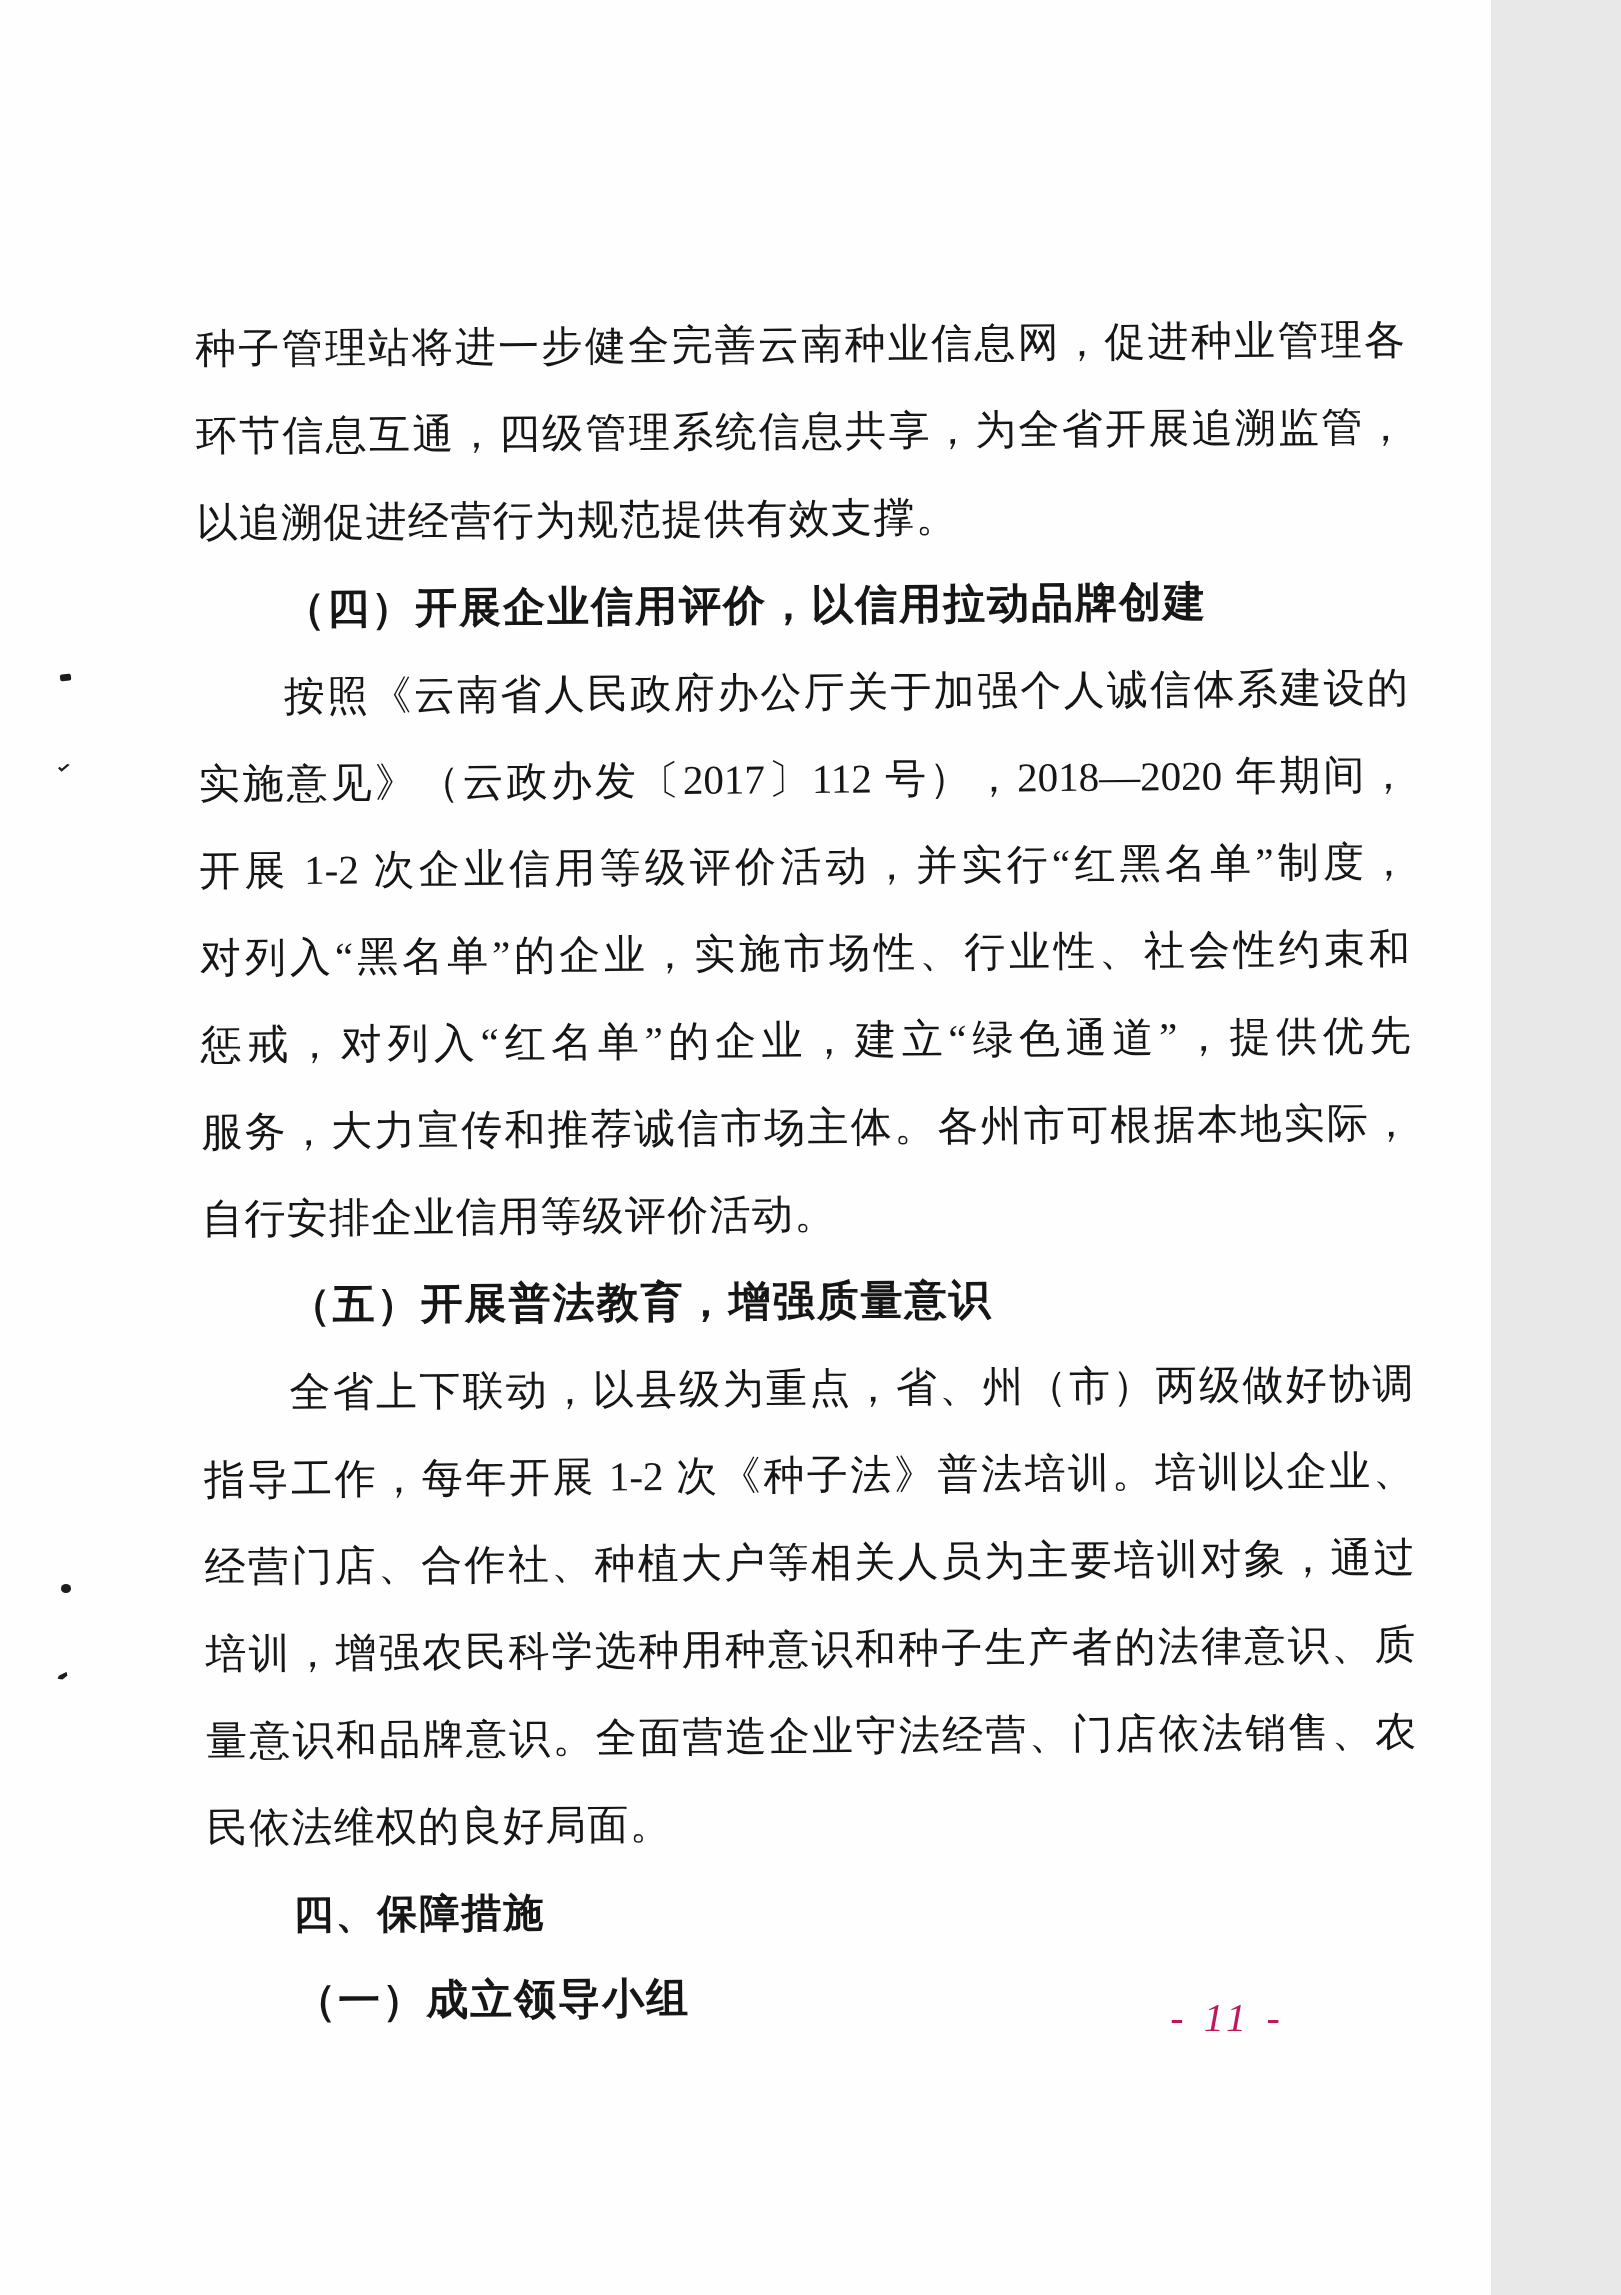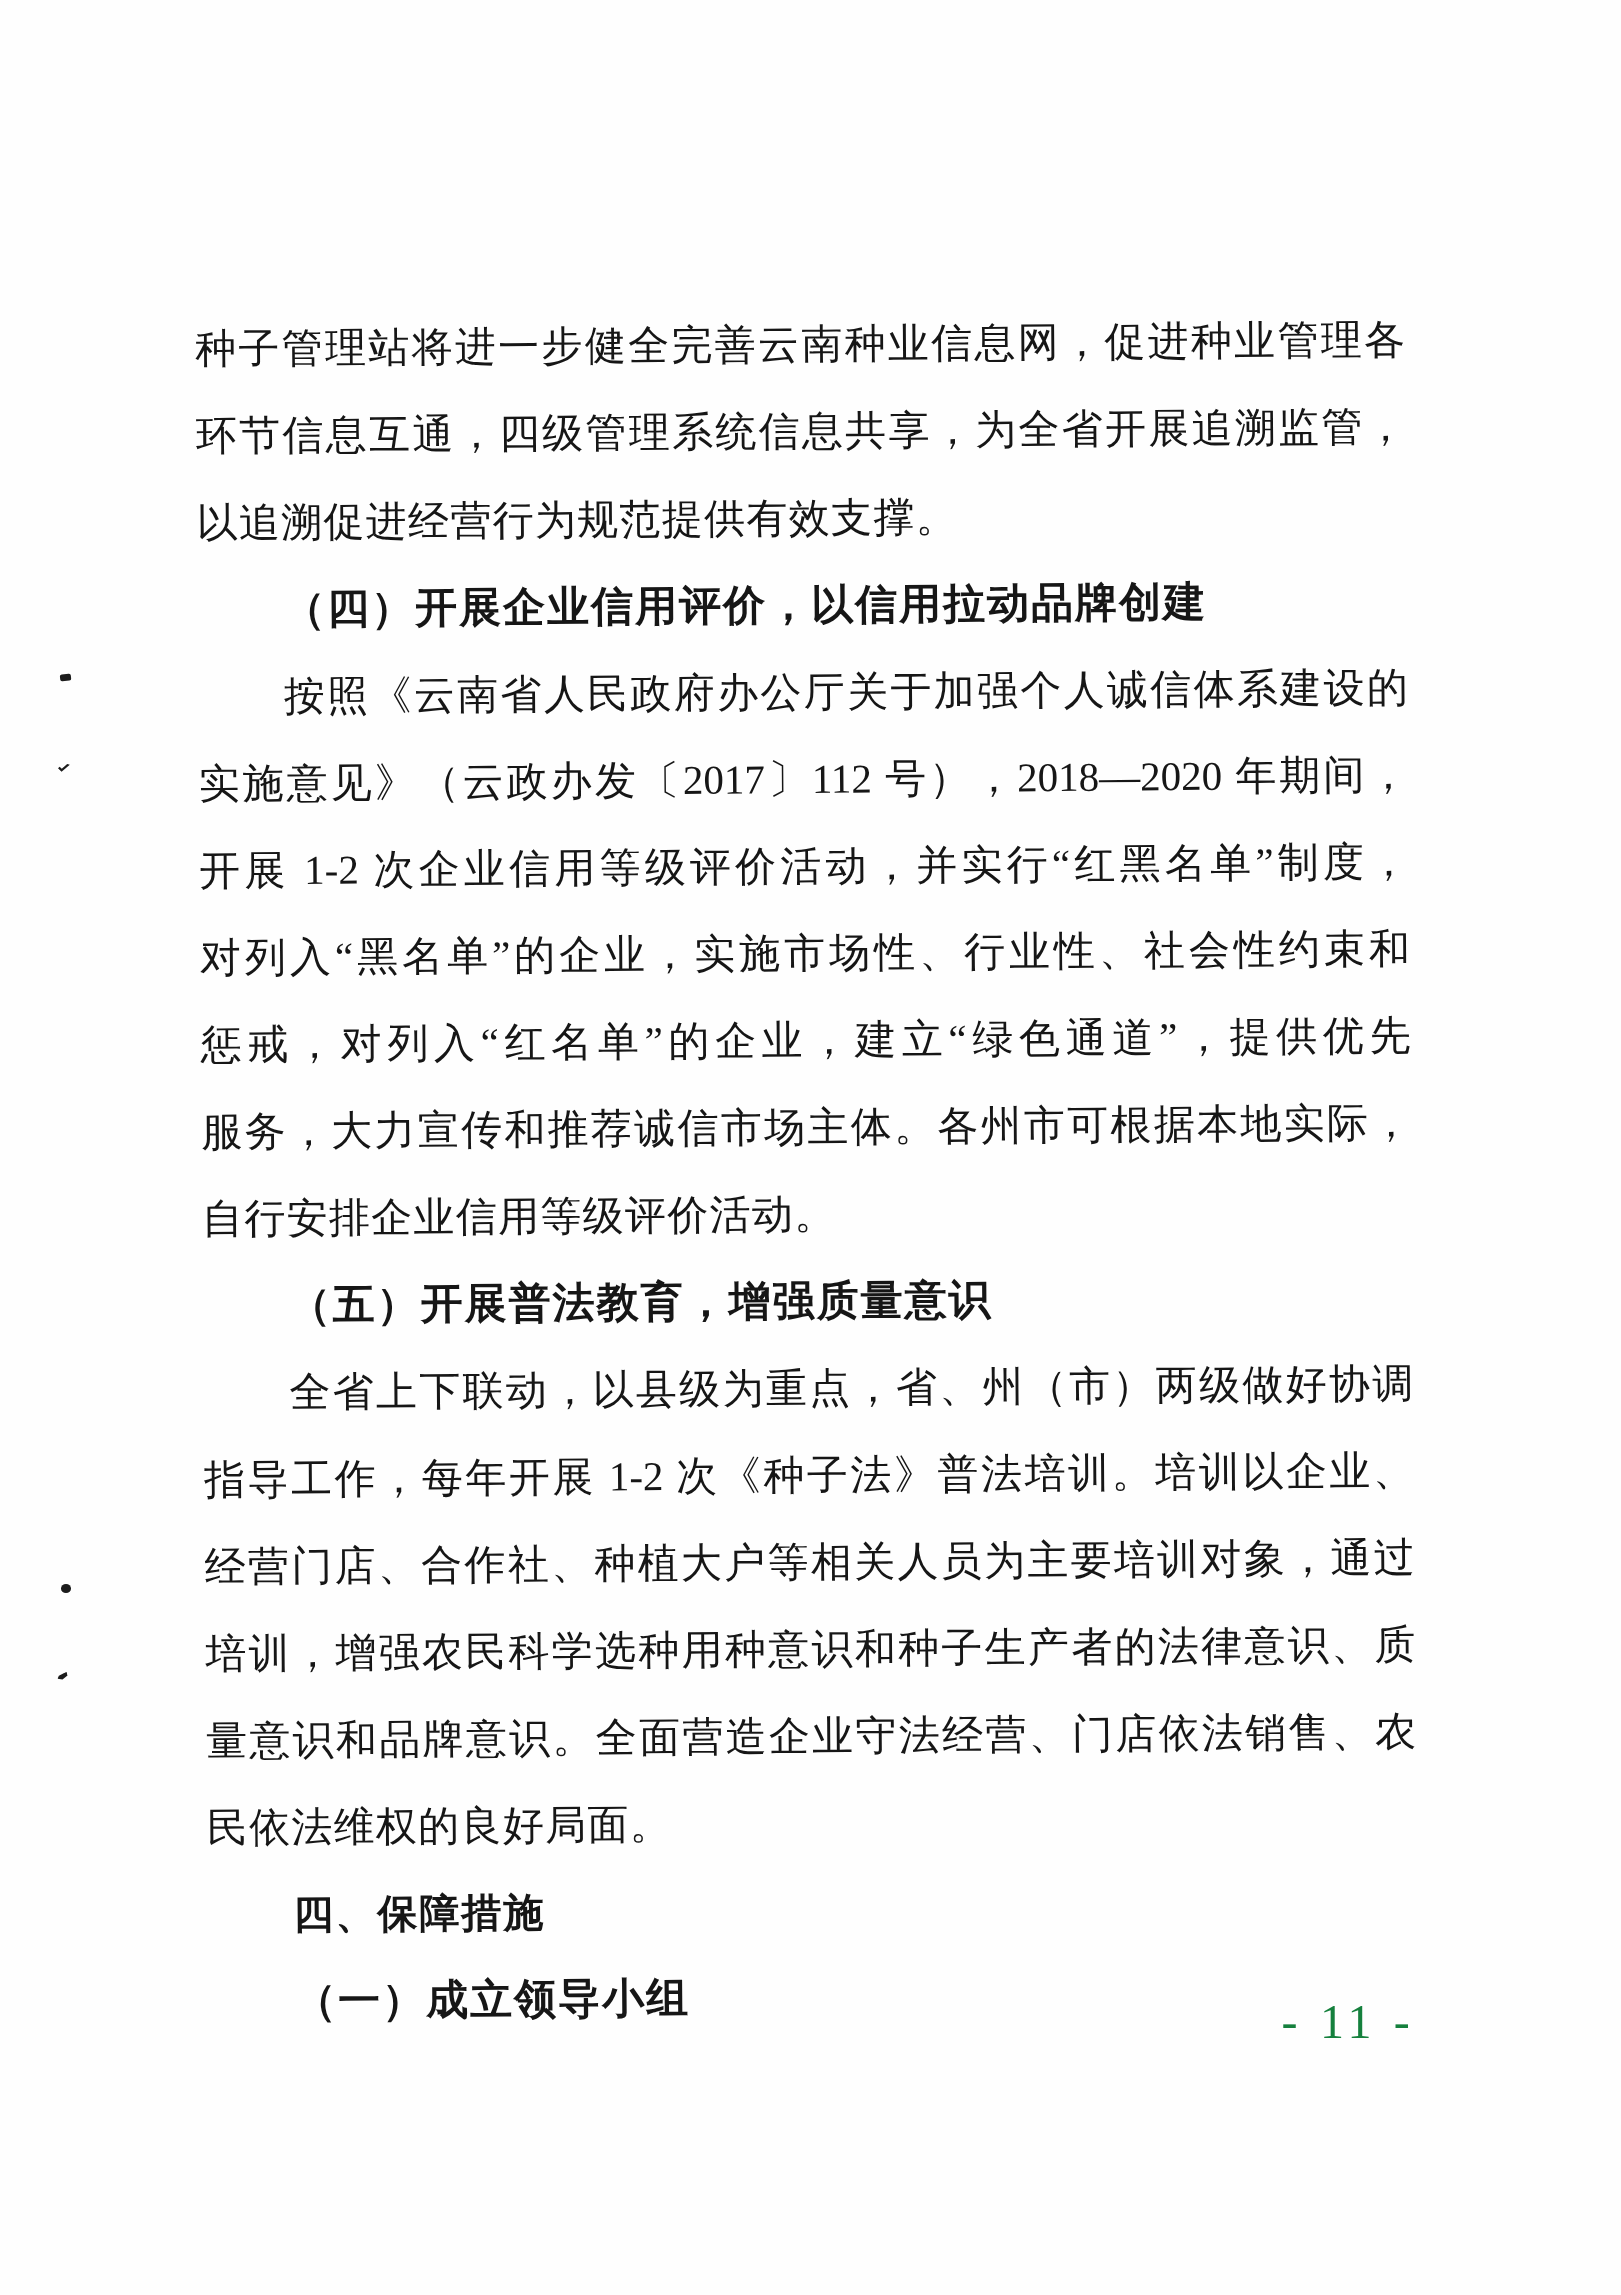--- a/index.html
+++ b/index.html
@@ -1,19 +1,19 @@
 <!DOCTYPE html>
 <html style="font-size:10.5px"><head>
 <meta charset="utf-8">
 <style>
   * { margin: 0; padding: 0; box-sizing: border-box; }
   html, body { background: #e8e8e8; }
   .page {
     position: relative;
-    width: 1621px;
+    width: 1491px;
     height: 2295px;
     background: #fefefe;
     overflow: hidden;
     font-family: "Liberation Serif", "DejaVu Serif", serif;
     color: #161616;
   }
   .content {
     position: absolute;
     left: 203px;
     top: 302px;
@@ -45,24 +45,25 @@
   .heading-hei {
     font-family: "Liberation Sans", "DejaVu Sans", sans-serif;
     font-weight: 700;
     font-size: 40px;
     letter-spacing: 2px;
   }
   .page-number {
     position: absolute;
     top: 1994px;
     right: 206px;
-    font-size: 48px;
+    font-size: 40px;
     letter-spacing: 5.2px;
     font-family: "Liberation Serif", "DejaVu Serif", serif;
-    color: #15803d;
+    color: #be185d;
+    font-style: italic;
   }
   .margin-mark { position: absolute; background: #1c1c1c; }
   .mark-1 {
     left: 60px; top: 674px; width: 11px; height: 6.5px;
     border-radius: 2px; transform: rotate(-6deg);
   }
   .mark-2 {
     left: 58px; top: 764px; width: 11.8px; height: 7.8px;
     clip-path: polygon(0 55%, 30% 100%, 100% 10%, 78% 0, 32% 60%, 14% 35%);
   }

